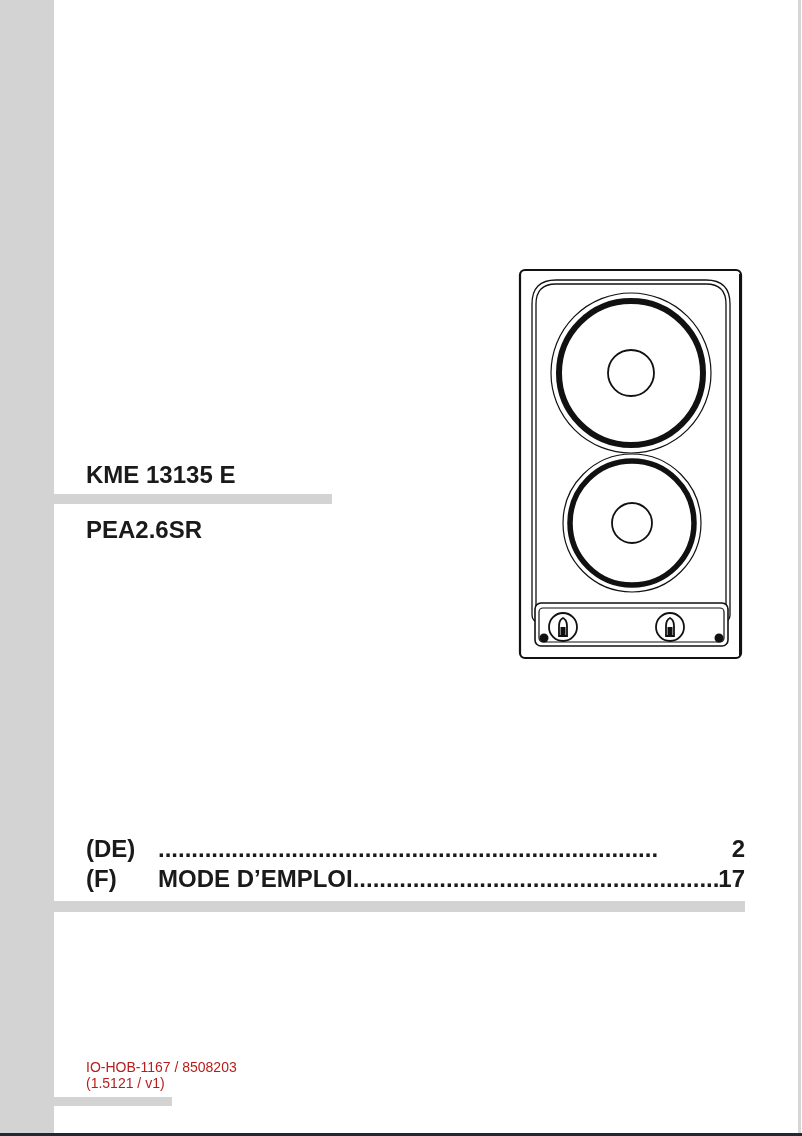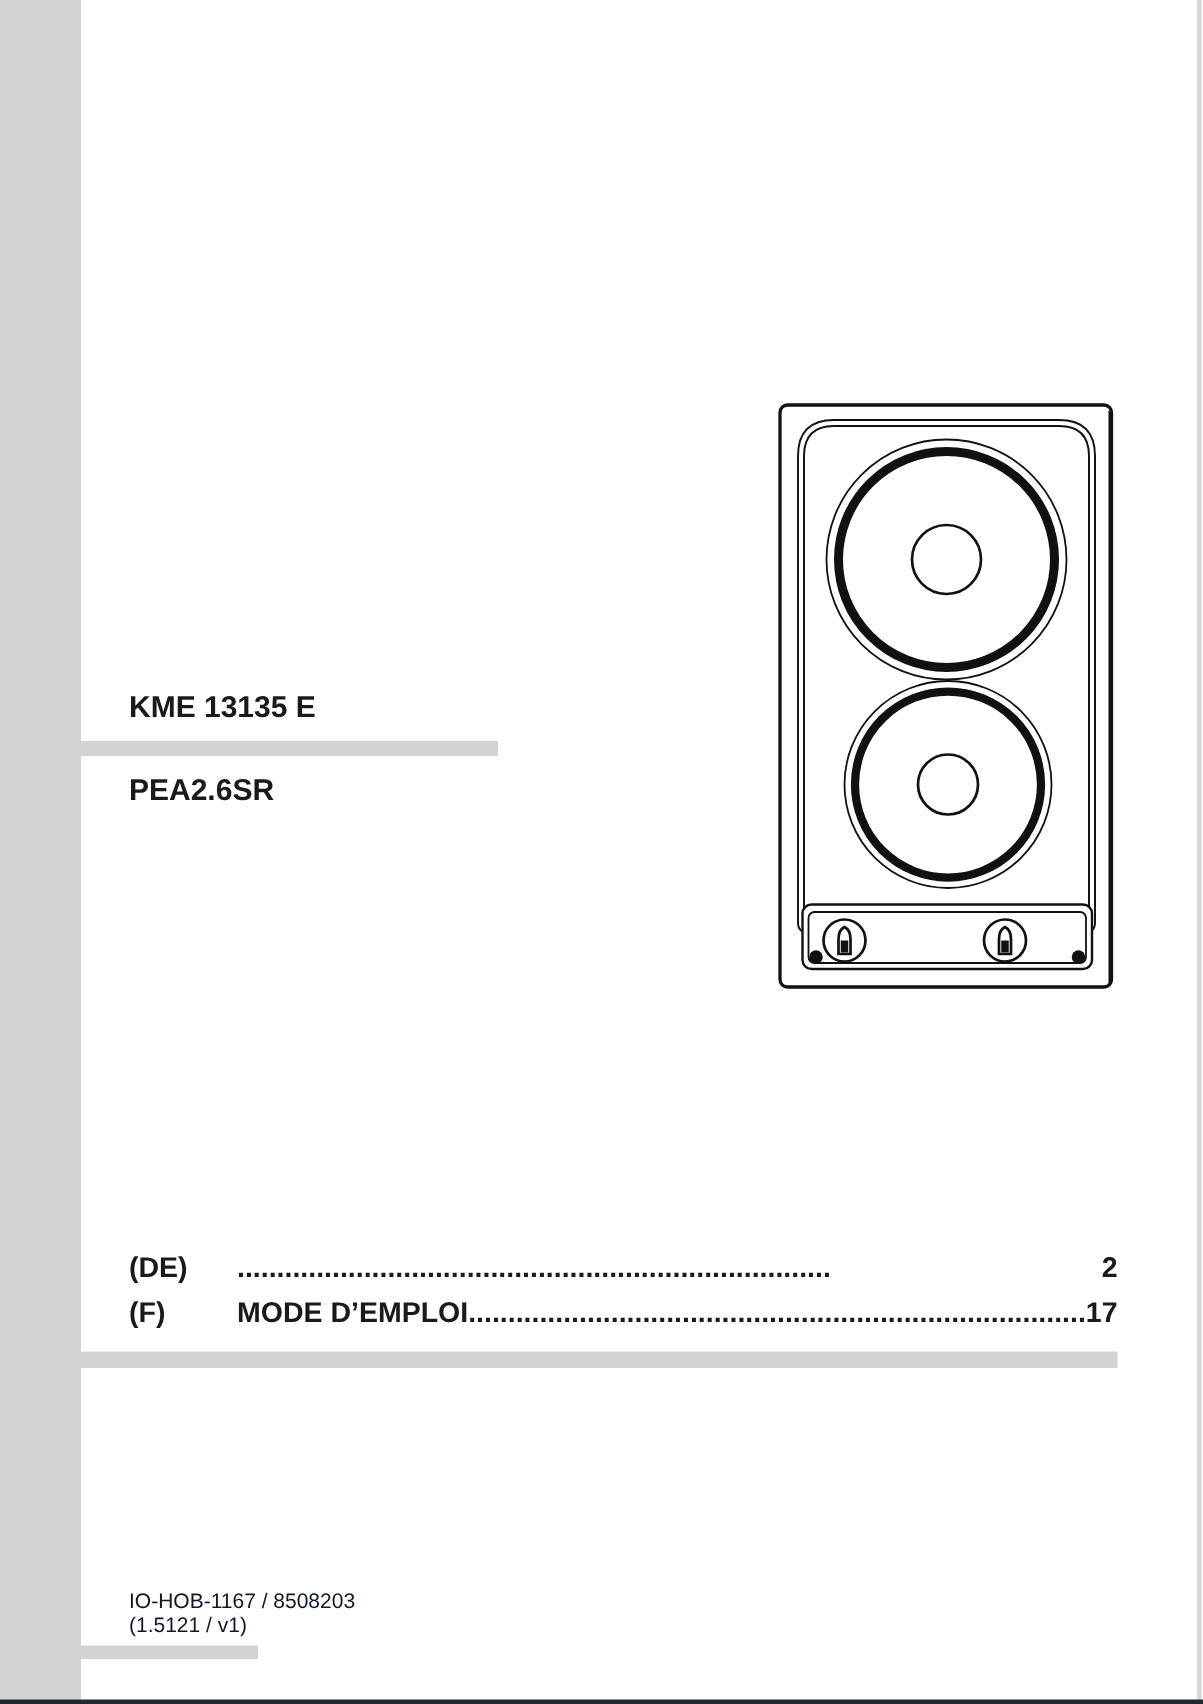--- a/index.html
+++ b/index.html
@@ -5,30 +5,30 @@
   html, body { margin: 0; padding: 0; }
   body { width: 802px; height: 1136px; position: relative; background: #ffffff; overflow: hidden;
          font-family: "Liberation Sans", sans-serif; color: #1a1a1a; }
   .left-strip { position: absolute; left: 0; top: 0; width: 54px; height: 1136px; background: #d3d3d3; }
   .right-line { position: absolute; left: 798px; top: 0; width: 3px; height: 1136px; background: #d6d6d6; }
   .bottom-line { position: absolute; left: 0; top: 1133px; width: 802px; height: 3px; background: #1e2a33; }
   .bar { position: absolute; background: #d3d3d3; }
   .bar-model { left: 54px; top: 494px; width: 278px; height: 10px; }
   .bar-toc { left: 54px; top: 901px; width: 691px; height: 11px; }
   .bar-footer { left: 54px; top: 1097px; width: 118px; height: 9px; }
-  .model { position: absolute; left: 86px; font-weight: bold; font-size: 20px; letter-spacing: 0px; text-align: center; }
+  .model { position: absolute; left: 86px; font-weight: bold; font-size: 24px; letter-spacing: 0px; text-align: center; }
   .model-1 { top: 461px; }
   .model-2 { top: 516px; }
-  .toc { position: absolute; left: 86px; width: 659px; font-weight: bold; font-size: 19px; }
+  .toc { position: absolute; left: 86px; width: 659px; font-weight: bold; font-size: 24px; }
   .toc-row { display: flex; align-items: baseline; height: 30px; white-space: nowrap; overflow: hidden; }
   .toc-code { width: 72px; }
   .toc-title { }
   .toc-dots { flex: 1; overflow: hidden; letter-spacing: 0px; }
   .toc-page { text-align: right; }
-  .footer { position: absolute; left: 86px; top: 1059px; font-size: 14px; line-height: 16px; color: #0f172a; }
+  .footer { position: absolute; left: 86px; top: 1059px; font-size: 14px; line-height: 16px; color: #b91c1c; }
   .hob { position: absolute; left: 518px; top: 268px; }
 </style>
 </head>
 <body>
 
 <div class="left-strip"></div>
 <div class="right-line"></div>
 <div class="bottom-line"></div>
 
 <div class="model model-1">KME 13135 E</div>

